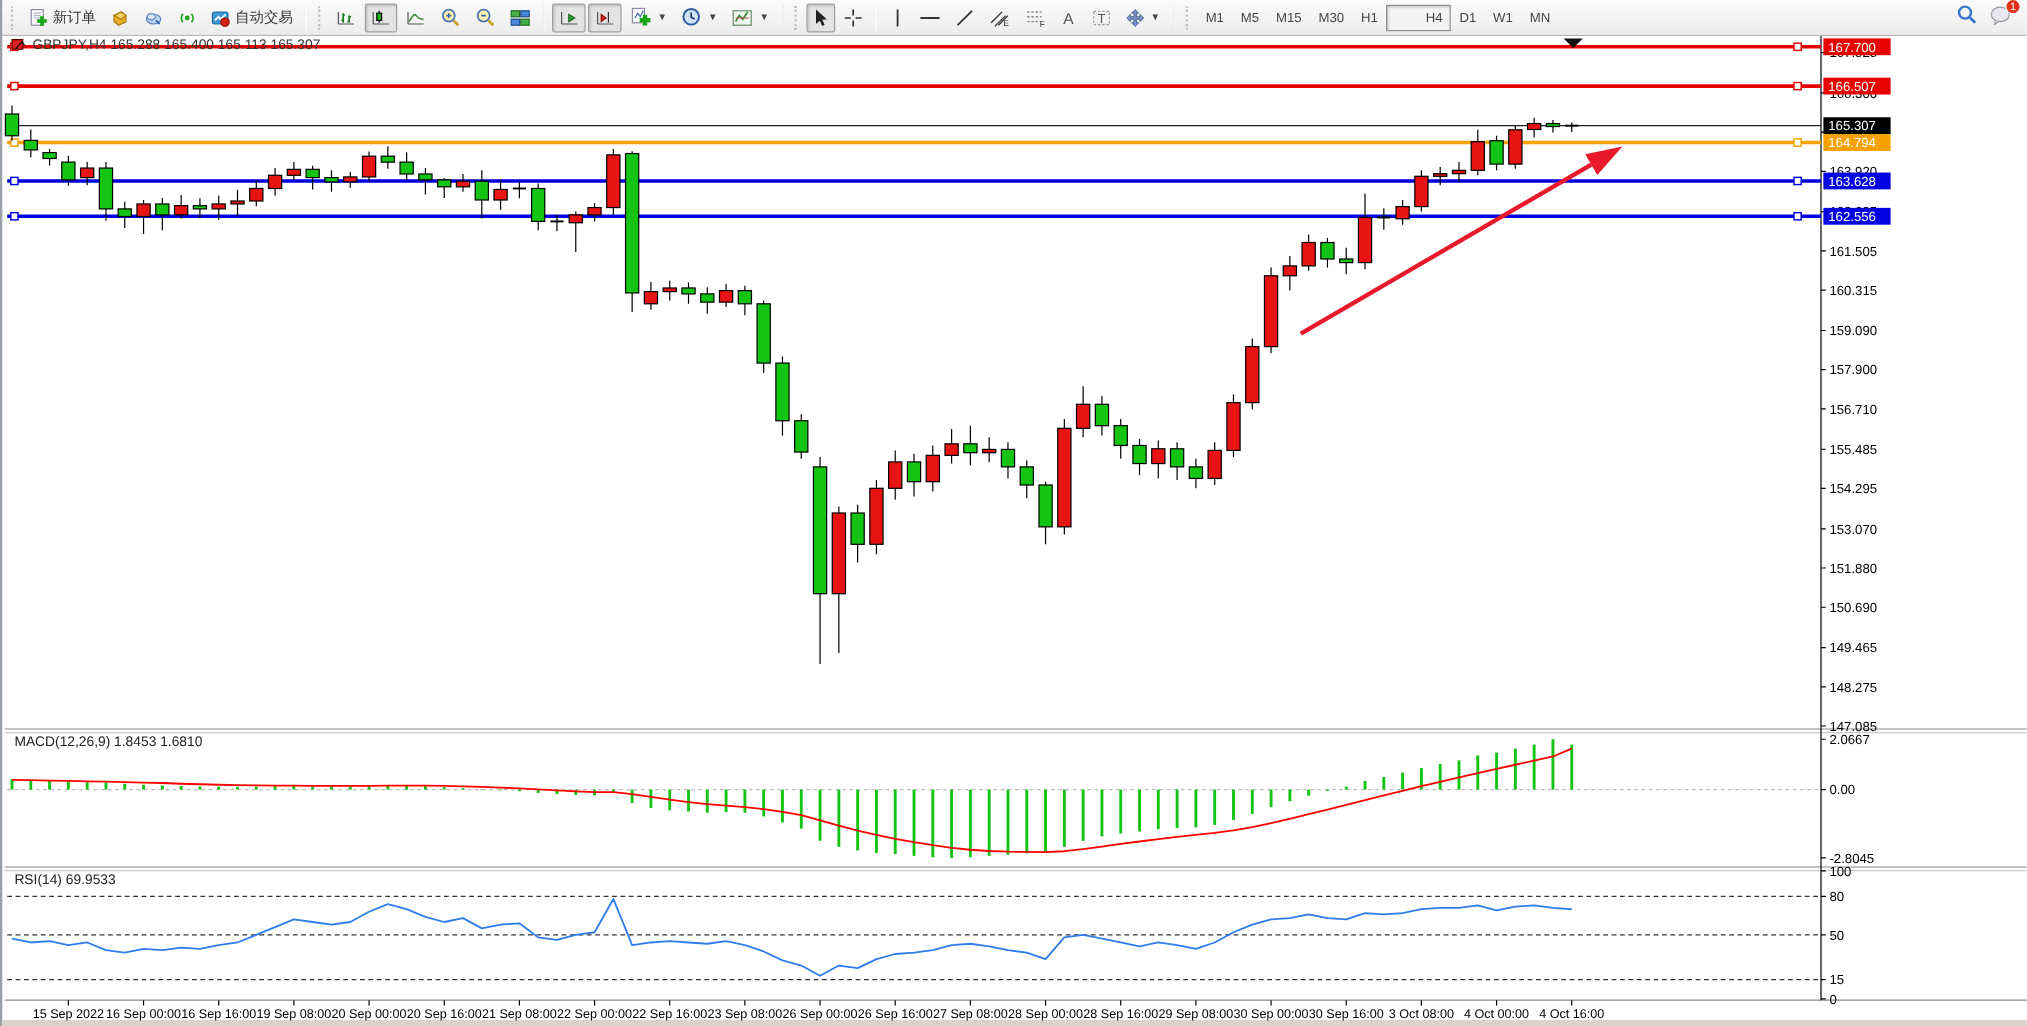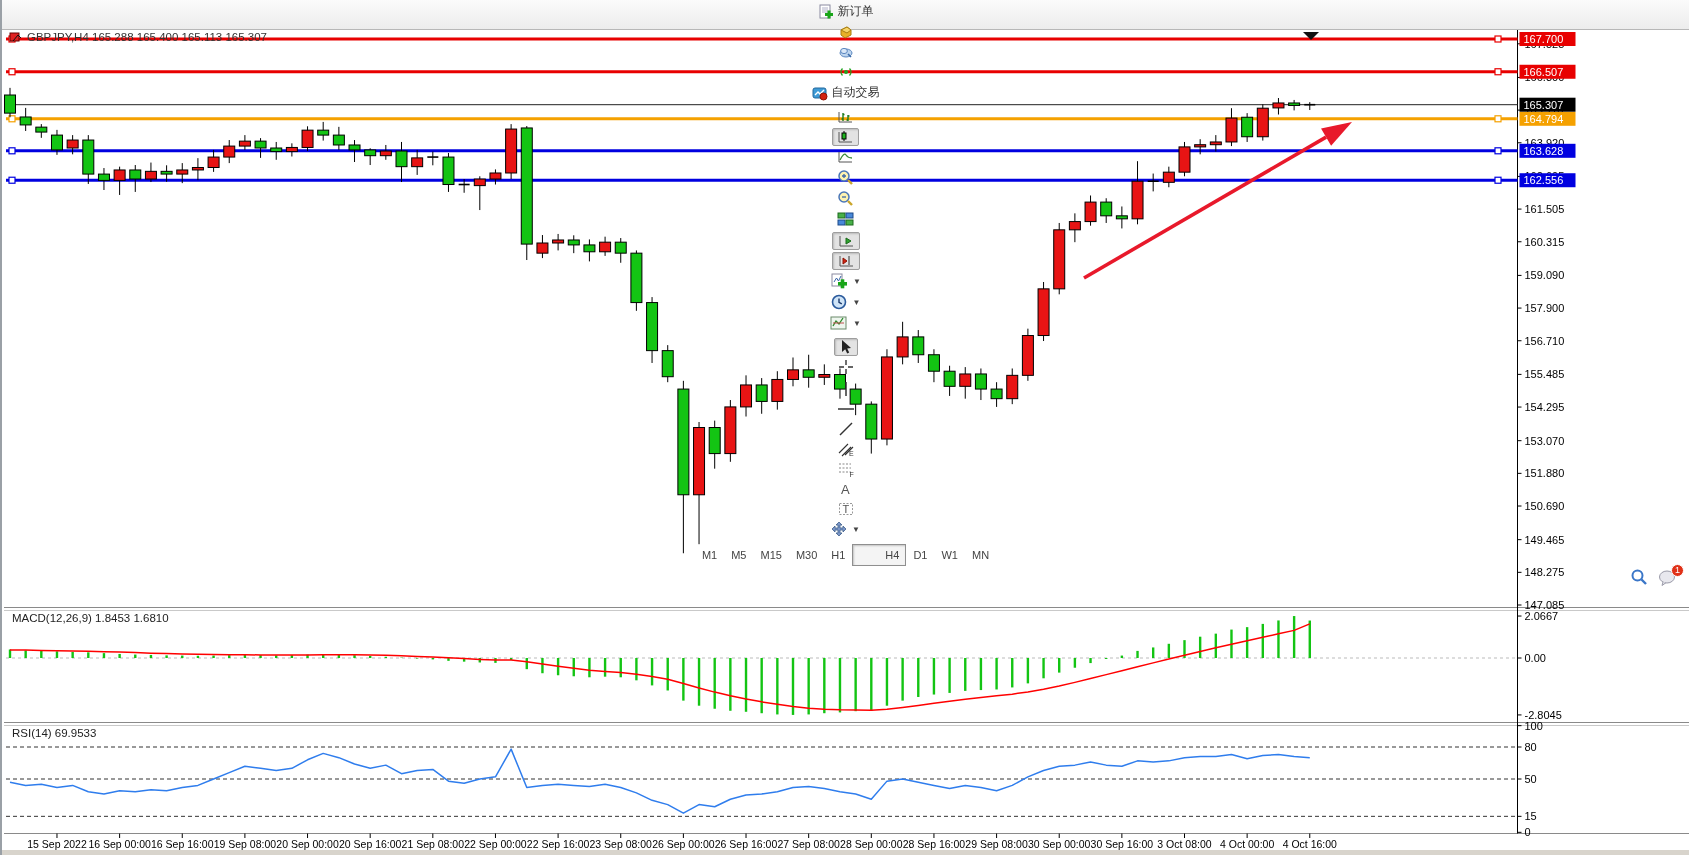--- a/index.html
+++ b/index.html
@@ -1,19 +1,19 @@
 <!DOCTYPE html>
 <html><head>
 <meta charset="utf-8">
 <style>
   html,body{margin:0;padding:0;background:#fff;}
   *{box-sizing:border-box;}
   #app{position:relative;width:1689px;height:855px;font-family:"Liberation Sans",sans-serif;overflow:hidden;background:#fff;border-left:2px solid #9aa0a6;}
   
-  #toolbar{position:relative;z-index:5;height:30px;background:linear-gradient(#fbfbfb,#ececec);border-bottom:1px solid #b7b7b7;display:flex;align-items:center;padding:0 4px;gap:2px;flex-direction:column;}
+  #toolbar{position:relative;z-index:5;height:30px;background:linear-gradient(#fbfbfb,#ececec);border-bottom:1px solid #b7b7b7;display:flex;align-items:center;padding:0 4px;gap:2px;}
   .grip{width:5px;height:20px;border-left:2px dotted #c3c3c3;margin:0 3px;}
   .tsep{width:1px;height:22px;background:#c6c6c6;border-right:1px solid #fff;margin:0 4px;}
   .tbtn{display:flex;align-items:center;gap:4px;height:24px;padding:0 4px;border:1px solid transparent;border-radius:2px;color:#333;font-size:12px;cursor:default;}
   .tbtn.pressed{background:#e3e3e3;border:1px solid #9e9e9e;box-shadow:inset 1px 1px 2px rgba(0,0,0,.18);}
   .tbtn svg{display:block;}
   .caret{font-size:8px;color:#444;margin-left:1px;}
   .tf{font-size:11px;color:#444;padding:0 6px;height:22px;display:flex;align-items:center;border:1px solid transparent;}
   .tf.active{background:#f4f4f4;border:1px solid #8f8f8f;box-shadow:inset 1px 1px 2px rgba(0,0,0,.2);padding-left:32px;}
   #tb-right{margin-left:auto;display:flex;align-items:center;gap:10px;padding-right:8px;}
   .badge{position:absolute;top:-5px;right:-7px;background:#e03118;color:#fff;border-radius:50%;width:13px;height:13px;font-size:9px;display:flex;align-items:center;justify-content:center;border:1px solid #fff;}

